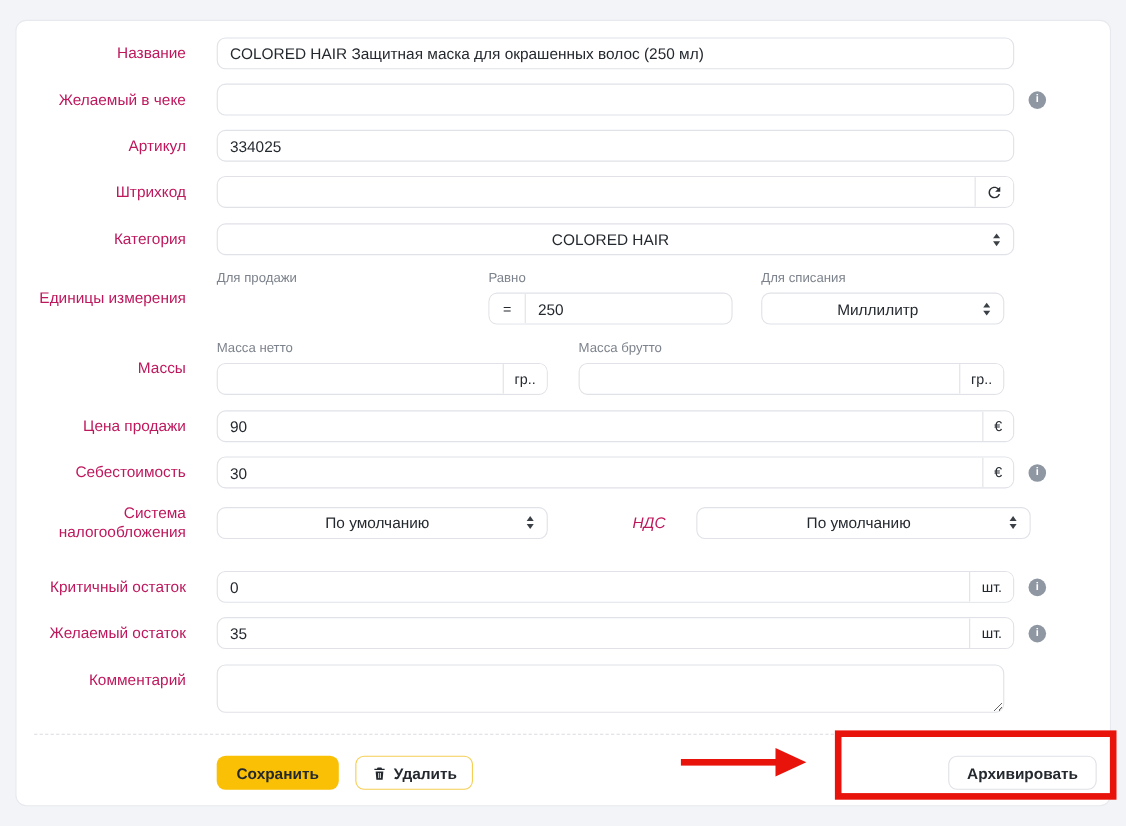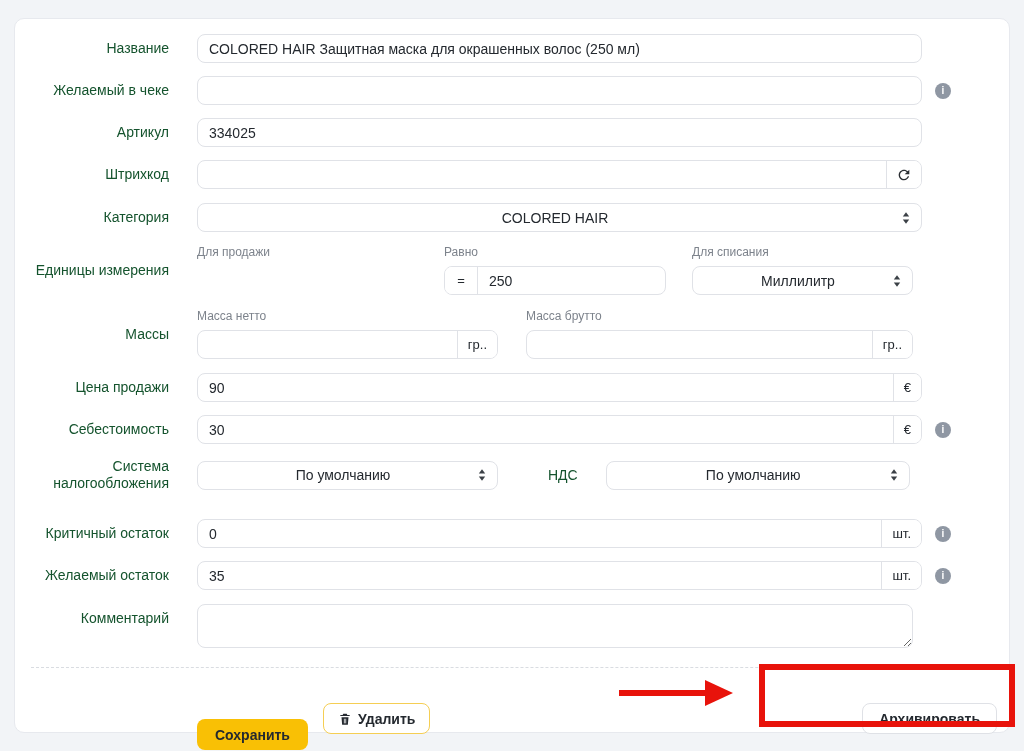--- a/index.html
+++ b/index.html
@@ -16,21 +16,21 @@
     background:#ffffff;
     border:1px solid #e7e9ee;
     border-radius:10px;
     box-sizing:border-box;
     padding-top:15px;
   }
   .row{display:flex;align-items:center;margin-bottom:13px;}
   .row.gap14{margin-bottom:14px;}
   .label{
     flex:none;width:154px;text-align:right;
-    font-size:14px;color:#14532d;line-height:17px;
+    font-size:14px;color:#be185d;line-height:17px;
   }
   .field{flex:none;margin-left:28px;width:725px;position:relative;}
   .gutter{flex:none;margin-left:13px;width:60px;display:flex;align-items:center;}
   .input, .group, .select{
     box-sizing:border-box;
     border:1px solid #e0e2e7;
     border-radius:8px;
     background:#fff;
     height:29px;
     font-size:14px;color:#24292f;
@@ -86,21 +86,21 @@
   }
   .btn{
     box-sizing:border-box;height:31px;
     border-radius:8px;font-size:14px;font-weight:600;
     display:flex;align-items:center;justify-content:center;
     cursor:pointer;border:1px solid transparent;
     font-family:"Liberation Sans", sans-serif;
   }
   .btn-save{
     margin-left:182px;background:#f9c005;color:#24292f;
-    padding:0 18px;border:none;margin-top:32px;
+    padding:0 18px;border:none;
   }
   .btn-archive{
     margin-left:auto;background:#fff;color:#24292f;
     border:1px solid #dfe1e6;padding:0 16px;
   }
   .btn-delete{
     margin-left:15px;background:#fff;color:#24292f;
     border:1px solid #f5ce53;padding:0 14px;gap:6px;
   }
   
@@ -259,21 +259,21 @@
     <div class="field" style="display:flex;align-items:center;">
       <div class="select" style="width:301px;flex:none;">
         <span class="sel-text">По умолчанию</span>
         <span class="sel-arrow">
           <svg width="10" height="14" viewBox="0 0 10 14">
               <path d="M5 1.2 8.2 5.6H1.8z" fill="#3b4046"></path>
               <path d="M5 12.8 1.8 8.4h6.4z" fill="#3b4046"></path>
             </svg>
         </span>
       </div>
-      <div class="label" style="width:auto;margin-left:50px;flex:none;">НДС</div>
+      <div class="label" style="width:auto;margin-left:77px;flex:none;font-style:italic;">НДС</div>
       <div class="select" style="width:304px;flex:none;margin-left:28px;">
         <span class="sel-text">По умолчанию</span>
         <span class="sel-arrow">
           <svg width="10" height="14" viewBox="0 0 10 14">
               <path d="M5 1.2 8.2 5.6H1.8z" fill="#3b4046"></path>
               <path d="M5 12.8 1.8 8.4h6.4z" fill="#3b4046"></path>
             </svg>
         </span>
       </div>
     </div>

